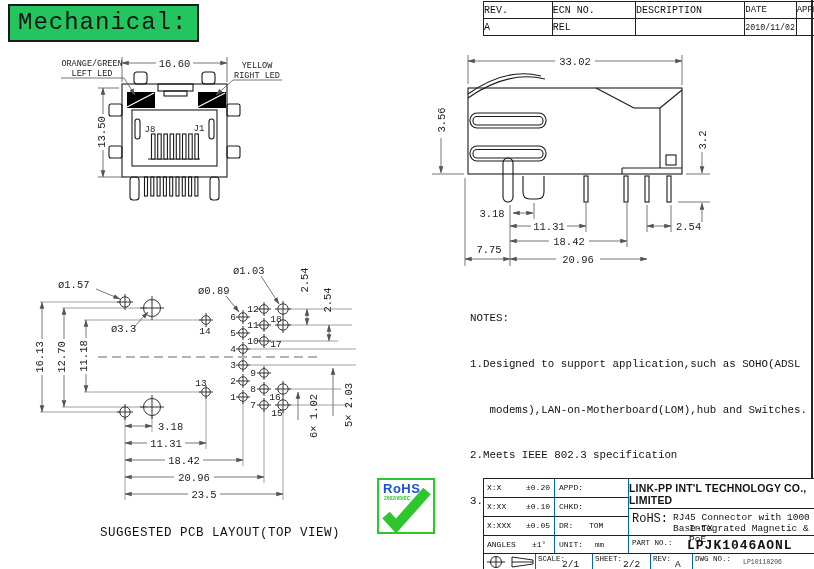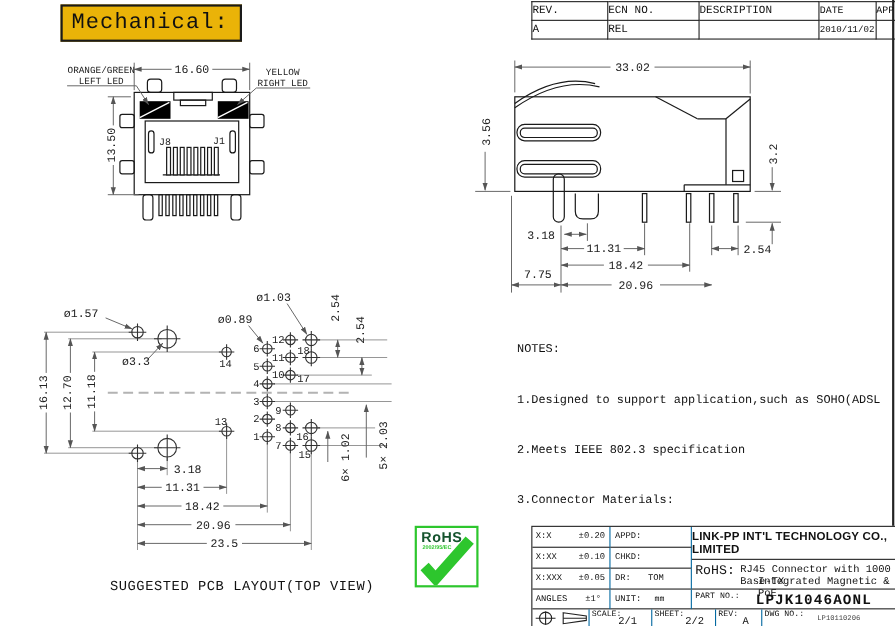--- a/index.html
+++ b/index.html
@@ -5,34 +5,34 @@
   html,body{margin:0;padding:0;background:#fff;}
   body{width:814px;height:569px;position:relative;overflow:hidden;
        font-family:"Liberation Mono","DejaVu Sans Mono",monospace;color:#111;}
   .abs{position:absolute;}
   svg text{font-family:"Liberation Mono","DejaVu Sans Mono",monospace;fill:#222;}
   .dt{font-size:10.5px;}
   .st{font-size:8.5px;}
   .pn{font-size:9.5px;}
   
   #mech-title{left:8px;top:4px;border:2px solid #1a1a1a;padding:3px 10px 4px 8px;
-    font-size:20px;letter-spacing:1px;background:#eab308;margin-left:47px;}
+    font-size:24px;letter-spacing:1px;background:#22c55e;}
   
   #rev-table{left:483px;top:1px;width:338px;border:1px solid #222;border-collapse:collapse;
     font-size:10px;text-align:left;}
   #rev-table td{border:1px solid #222;height:16px;padding:0;}
   .c-rev{width:67px}.c-ecn{width:81px}.c-desc{width:107px}.c-date{width:48px;font-size:8.3px}.c-appd{width:23px;font-size:9px}
   
   #notes{left:470px;top:281px;font-size:10.8px;line-height:15.2px;white-space:pre;}
   #notes .nl{white-space:pre;}
   
   #pcb-caption{left:95px;top:526px;width:250px;text-align:center;font-size:12.5px;letter-spacing:.5px;}
   
   #rohs{left:377px;top:478px;width:54px;height:52px;border:2px solid #2dc62d;background:#fff;}
-  #rohs .r1{position:absolute;left:4px;top:1px;color:#14532d;font-weight:bold;font-size:13px;
+  #rohs .r1{position:absolute;left:4px;top:1px;color:#1d4ed8;font-weight:bold;font-size:13px;
     font-family:"Liberation Sans",sans-serif;letter-spacing:.5px;}
   #rohs .r2{position:absolute;left:5px;top:15px;color:#2dc62d;font-weight:bold;font-size:5px;
     font-family:"Liberation Sans",sans-serif;}
   
   #tblock{left:483px;top:478px;width:330px;height:91px;border:1.2px solid #222;font-size:9px;background:#fff;}
   #tblock .cell{position:absolute;box-sizing:border-box;border-right:1px solid #0369a1;border-bottom:1px solid #222;}
   .lbl8{font-size:8px;} .lbl75{font-size:7.5px;}
   #company-cell{font-family:"Liberation Sans",sans-serif;font-weight:bold;
     font-size:10.5px;display:flex;align-items:center;justify-content:center;letter-spacing:.2px;}
   #part-no{font-size:13px;letter-spacing:1px;font-weight:bold;}
@@ -345,20 +345,21 @@
     <text class="pn" x="205" y="334" text-anchor="middle">14</text>
     <text class="pn" x="201" y="386" text-anchor="middle">13</text>
   </g>
 </svg>
 
 <div class="abs" id="pcb-caption">SUGGESTED PCB LAYOUT(TOP VIEW)</div>
 
 <div class="abs" id="notes">
   <div class="nl">NOTES:</div>
   <div class="nl">1.Designed to support application,such as SOHO(ADSL</div>
+  <div class="nl">   modems),LAN-on-Motherboard(LOM),hub and Switches.</div>
   <div class="nl">2.Meets IEEE 802.3 specification</div>
   <div class="nl">3.Connector Materials:</div>
   <div class="nl">  Housing:Thermoplastic UL94V-0</div>
   
   
   
   
   
   
 </div>

